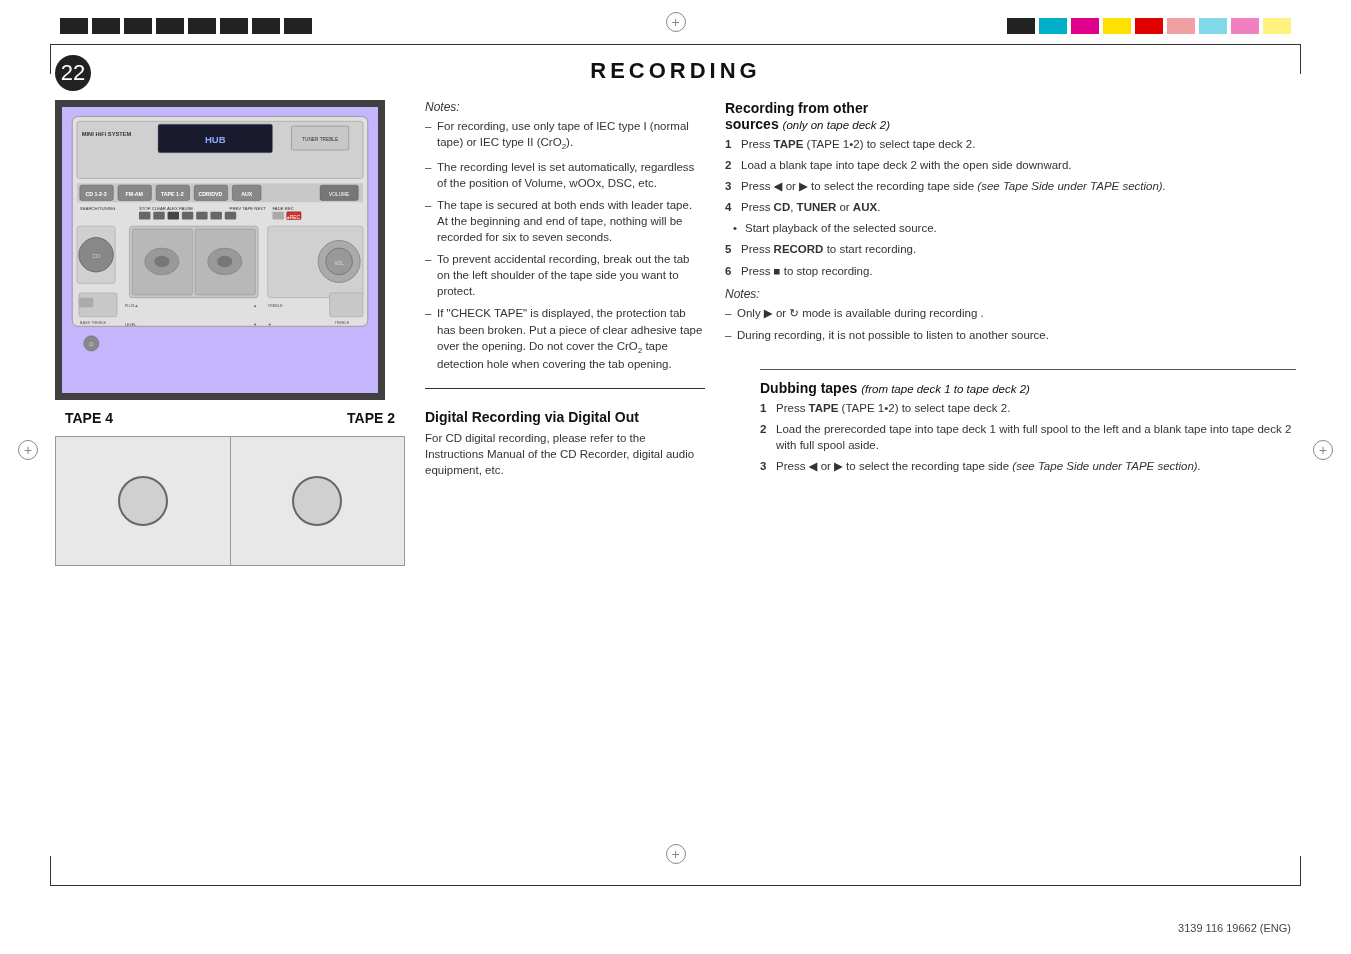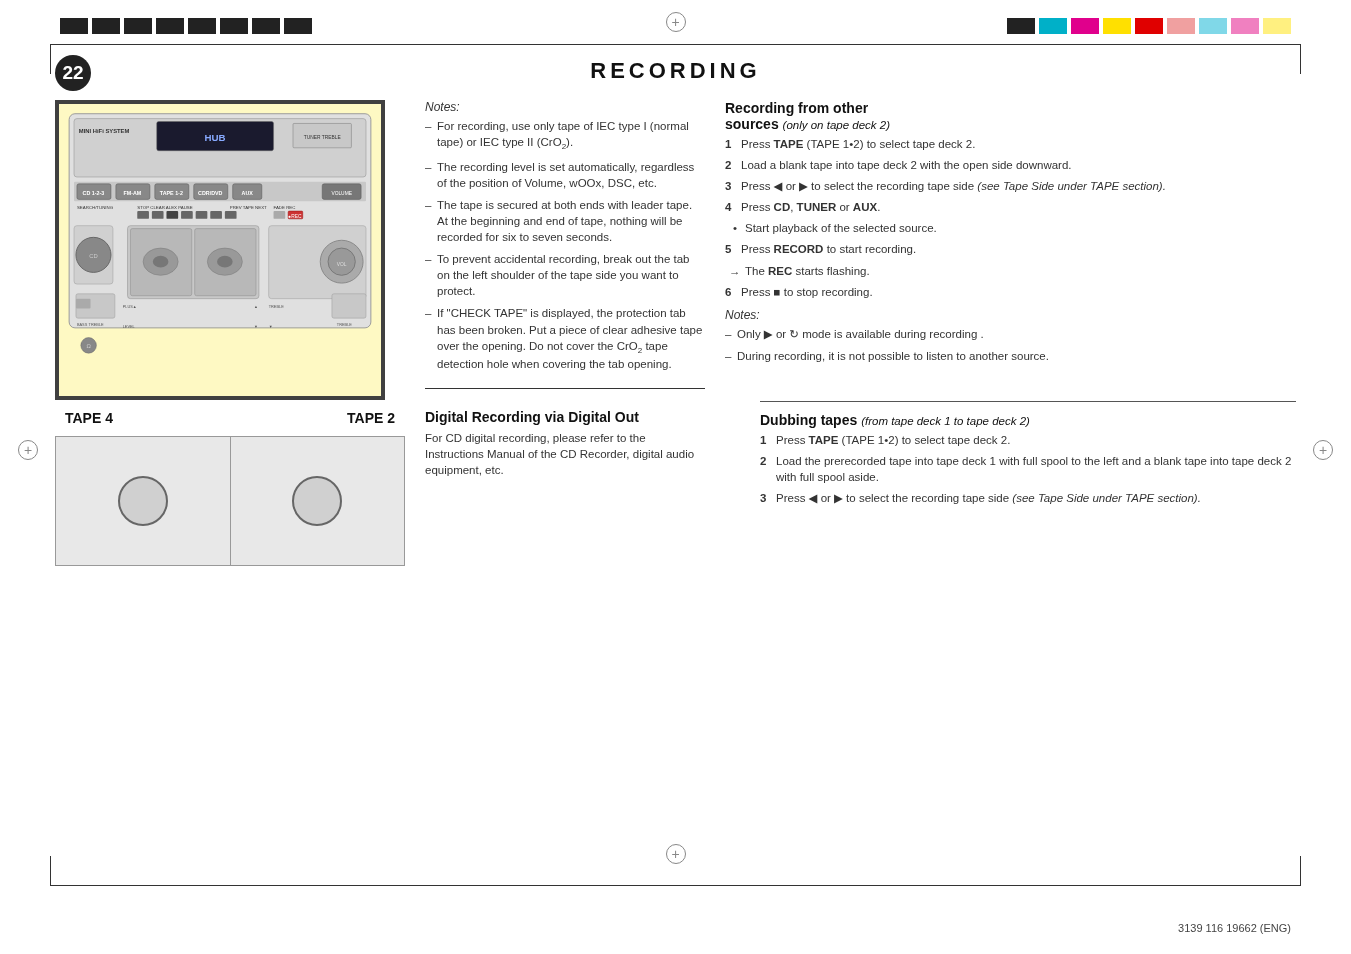--- a/index.html
+++ b/index.html
@@ -133,22 +133,22 @@
 
     
     .page-number {
       position: absolute;
       top: 55px;
       left: 55px;
       width: 36px;
       height: 36px;
       background: #222;
       color: #fff;
-      font-size: 19px;
-      font-weight: bold;
+      font-size: 22px;
+      font-weight: normal;
       display: flex;
       align-items: center;
       justify-content: center;
       border-radius: 50%;
     }
 
     
     .page-title {
       position: absolute;
       top: 58px;
@@ -176,22 +176,22 @@
       width: 350px;
       flex-shrink: 0;
       display: flex;
       flex-direction: column;
     }
 
     
     .device-illustration {
       width: 330px;
       height: 300px;
-      border: 4px solid #404040;
-      background: #fef9c3;
+      border: 7px solid #404040;
+      background: #c4b5fd;
       position: relative;
       overflow: hidden;
       flex-shrink: 0;
     }
 
     
     .tape-labels {
       display: flex;
       justify-content: space-between;
       margin-top: 10px;
@@ -233,21 +233,21 @@
     .middle-panel {
       width: 280px;
       flex-shrink: 0;
     }
 
     
     .right-panel {
       flex: 1;
       display: flex;
       flex-direction: column;
-      gap: 31px;
+      gap: 20px;
     }
 
     .section-title {
       font-size: 14px;
       font-weight: bold;
       color: #111;
       margin-bottom: 4px;
     }
 
     .notes-label {
@@ -541,23 +541,20 @@
           <span class="step-num">4</span>
           Press <span class="bold">CD</span>, <span class="bold">TUNER</span> or <span class="bold">AUX</span>.
         </li>
         <li class="bullet">
           Start playback of the selected source.
         </li>
         <li>
           <span class="step-num">5</span>
           Press <span class="bold">RECORD</span> to start recording.
         </li>
-        <li class="arrow">
-          The <span class="bold">REC</span> starts flashing.
-        </li>
         <li>
           <span class="step-num">6</span>
           Press ■ to stop recording.
         </li>
       </ol>
 
       <div style="margin-top: 8px;">
         <div class="notes-label">Notes:</div>
         <ul class="note-list">
           <li>Only ▶ or ↻ mode is available during recording .</li>

